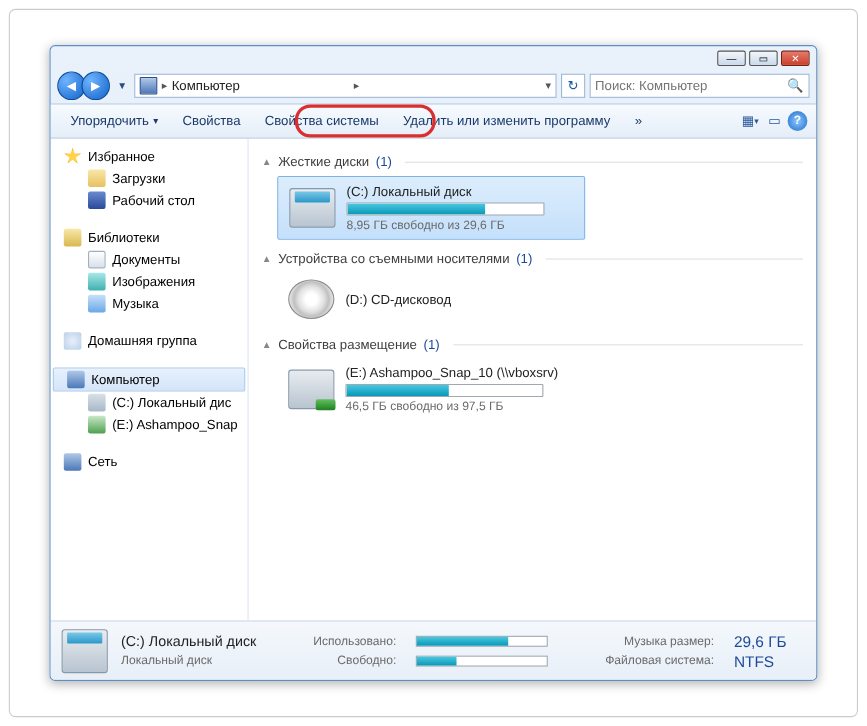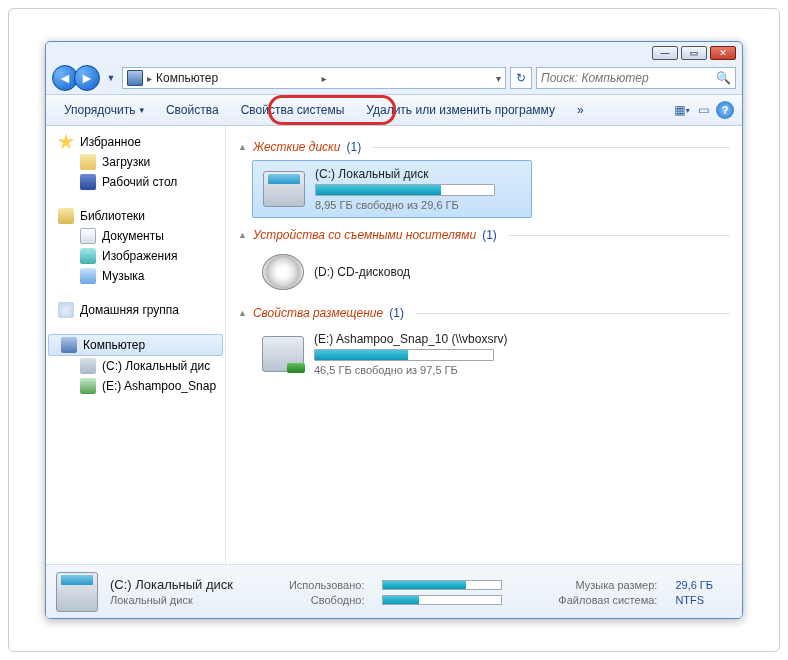--- a/index.html
+++ b/index.html
@@ -15,21 +15,21 @@
 .navbtns { display: flex; }
 .navcircle { width: 26px; height: 26px; border-radius: 50%; background: radial-gradient(circle at 30% 30%,#6fb4ff,#1062c8); border: 1px solid #0a4a99; display: flex; align-items: center; justify-content: center; color: #fff; font-size: 14px; }
 .navcircle + .navcircle { margin-left: -4px; }
 .navdd { width: 14px; font-size: 9px; color: #2a4a8a; text-align: center; }
 .address { flex: 1; height: 22px; background: #fff; border: 1px solid #9db7d6; display: flex; align-items: center; padding: 0 4px; gap: 4px; }
 .addr-icon { width: 16px; height: 16px; background: linear-gradient(#b0c8e8,#4a78b8); border: 1px solid #2a4a8a; border-radius: 1px; }
 .addr-text { flex: 1; color: #222; }
 .addr-chev { color: #555; font-size: 10px; }
 .refresh { width: 22px; height: 22px; background: #fff; border: 1px solid #9db7d6; display: flex; align-items: center; justify-content: center; color: #1a5aaa; }
 .searchbox { width: 200px; height: 22px; background: #fff; border: 1px solid #9db7d6; display: flex; align-items: center; padding: 0 4px; }
-.searchbox input { border: none; outline: none; flex: 1; color: #888; font-style: italic; }
+.searchbox input { border: none; outline: none; flex: 1; color: #888; }
 .searchbox .mag { color: #1a5aaa; }
 .toolbar { height: 32px; background: linear-gradient(#f7fbff,#e5edf8); border-top: 1px solid #c0d0e4; border-bottom: 1px solid #c0d0e4; display: flex; align-items: center; padding: 0 8px; gap: 2px; }
 .tbtn { padding: 4px 10px; color: #1a3a6a; border-radius: 2px; display: flex; align-items: center; gap: 4px; }
 .highlight-ring { position: absolute; border: 3px solid #d92f2f; border-radius: 14px; pointer-events: none; }
 .tb-spacer { flex: 1; }
 .tb-icon { width: 20px; height: 20px; display: flex; align-items: center; justify-content: center; color: #2a5a9a; }
 .tb-help { width: 18px; height: 18px; border-radius: 50%; background: radial-gradient(#8fc8ff,#1a6ac8); color: #fff; display: flex; align-items: center; justify-content: center; font-weight: bold; font-size: 11px; }
 .body { flex: 1; display: flex; background: #fff; overflow: hidden; }
 .sidebar { width: 180px; border-right: 1px solid #e0e6ef; padding: 6px 0; overflow: hidden; }
 .sb-group { margin-bottom: 14px; }
@@ -47,21 +47,21 @@
 .ico-doc { background: linear-gradient(#fff,#d8e0e8); border: 1px solid #a0b0c0; }
 .ico-img { background: linear-gradient(#a8e8e8,#40b0b0); }
 .ico-mus { background: linear-gradient(#c8e0fa,#6aa8e8); }
 .ico-hg { background: radial-gradient(#e8f0fa,#b8d0e8); }
 .ico-comp { background: linear-gradient(#b0c8e8,#4a78b8); }
 .ico-drive { background: linear-gradient(#d8e0e8,#a8b8c8); }
 .ico-net { background: linear-gradient(#c8e8c8,#50a050); }
 .content { flex: 1; padding: 8px 12px; overflow: auto; }
 .section-head { display: flex; align-items: center; gap: 6px; margin: 6px 0; }
 .sh-tri { color: #888; font-size: 9px; }
-.sh-text { color: #c2410c; font-style: italic; }
+.sh-text { color: #404040; }
 .sh-count { color: #1a4a9a; }
 .sh-line { flex: 1; height: 1px; background: #e0e0e0; margin-left: 6px; }
 .drive-item { display: flex; align-items: center; gap: 10px; padding: 6px 10px; margin: 2px 0 10px 14px; border-radius: 2px; }
 .drive-item.sel { background: linear-gradient(#dcedfc,#c4e0fb); border: 1px solid #7db2e8; }
 .drive-icon { width: 42px; height: 36px; flex-shrink: 0; position: relative; }
 .di-hdd { background: linear-gradient(#e8ecf0,#b8c4d0); border: 1px solid #8898a8; border-radius: 3px; }
 .di-hdd::before { content:""; position: absolute; top: 2px; left: 4px; right: 4px; height: 10px; background: linear-gradient(#7ac8e8,#2a98c8); border-radius: 1px; }
 .di-cd { background: radial-gradient(circle,#fff 20%,#e0e0e0 45%,#c0c0c0 60%,#f0f0f0 80%); border-radius: 50%; border: 1px solid #888; }
 .di-net { background: linear-gradient(#e8ecf0,#b8c4d0); border: 1px solid #8898a8; border-radius: 3px; }
 .di-net::after { content:""; position: absolute; bottom: -2px; right: -2px; width: 18px; height: 10px; background: linear-gradient(#60c060,#208020); border-radius: 2px; }
@@ -69,21 +69,21 @@
 .drive-name { color: #222; }
 .drive-bar { width: 180px; height: 12px; border: 1px solid #a0a8b0; background: #fff; border-radius: 1px; overflow: hidden; }
 .drive-bar-fill { height: 100%; background: linear-gradient(#4ac8e0,#0898b8); }
 .drive-free { color: #6a6a6a; font-size: 11px; }
 .details { height: 54px; border-top: 1px solid #d8e0ea; background: linear-gradient(#f4f8fc,#e8eff8); display: flex; align-items: center; padding: 4px 10px; gap: 12px; }
 .det-icon { width: 42px; height: 40px; }
 .det-grid { display: grid; grid-template-columns: auto auto auto auto auto; gap: 2px 18px; align-items: center; flex: 1; }
 .det-title { font-size: 13px; color: #222; }
 .det-sub { color: #6a6a6a; font-size: 11px; grid-column: 1; }
 .det-label { color: #6a6a6a; font-size: 11px; text-align: right; }
-.det-val { color: #1a4a9a; font-size: 11px; }
+.det-val { color: #1a4a9a; font-size: 14px; }
 .det-bar { width: 120px; height: 10px; border: 1px solid #a0a8b0; background: #fff; }
 .det-bar-fill { height: 100%; background: linear-gradient(#4ac8e0,#0898b8); }
 </style>
 </head>
 <body>
 
 <div class="outer-frame">
 <div class="window">
 
   <div class="titlebar">
@@ -183,20 +183,26 @@
             </div>
         <div id="comp-items">
               <div class="sb-item">
                 <span class="ico ico-drive"></span>
                 <span>(C:) Локальный дис</span>
               </div>
               <div class="sb-item">
                 <span class="ico ico-net"></span>
                 <span>(E:) Ashampoo_Snap</span>
               </div>
+            </div>
+      </div>
+      <div class="sb-group">
+        <div class="sb-head">
+              <span class="ico ico-comp"></span>
+              <span>Сеть</span>
             </div>
       </div>
     </div>
 
     <div class="content">
       <div class="section-head">
         <span class="sh-tri">▲</span>
         <span class="sh-text">Жесткие диски</span>
         <span class="sh-count">(1)</span>
         <span class="sh-line"></span>

